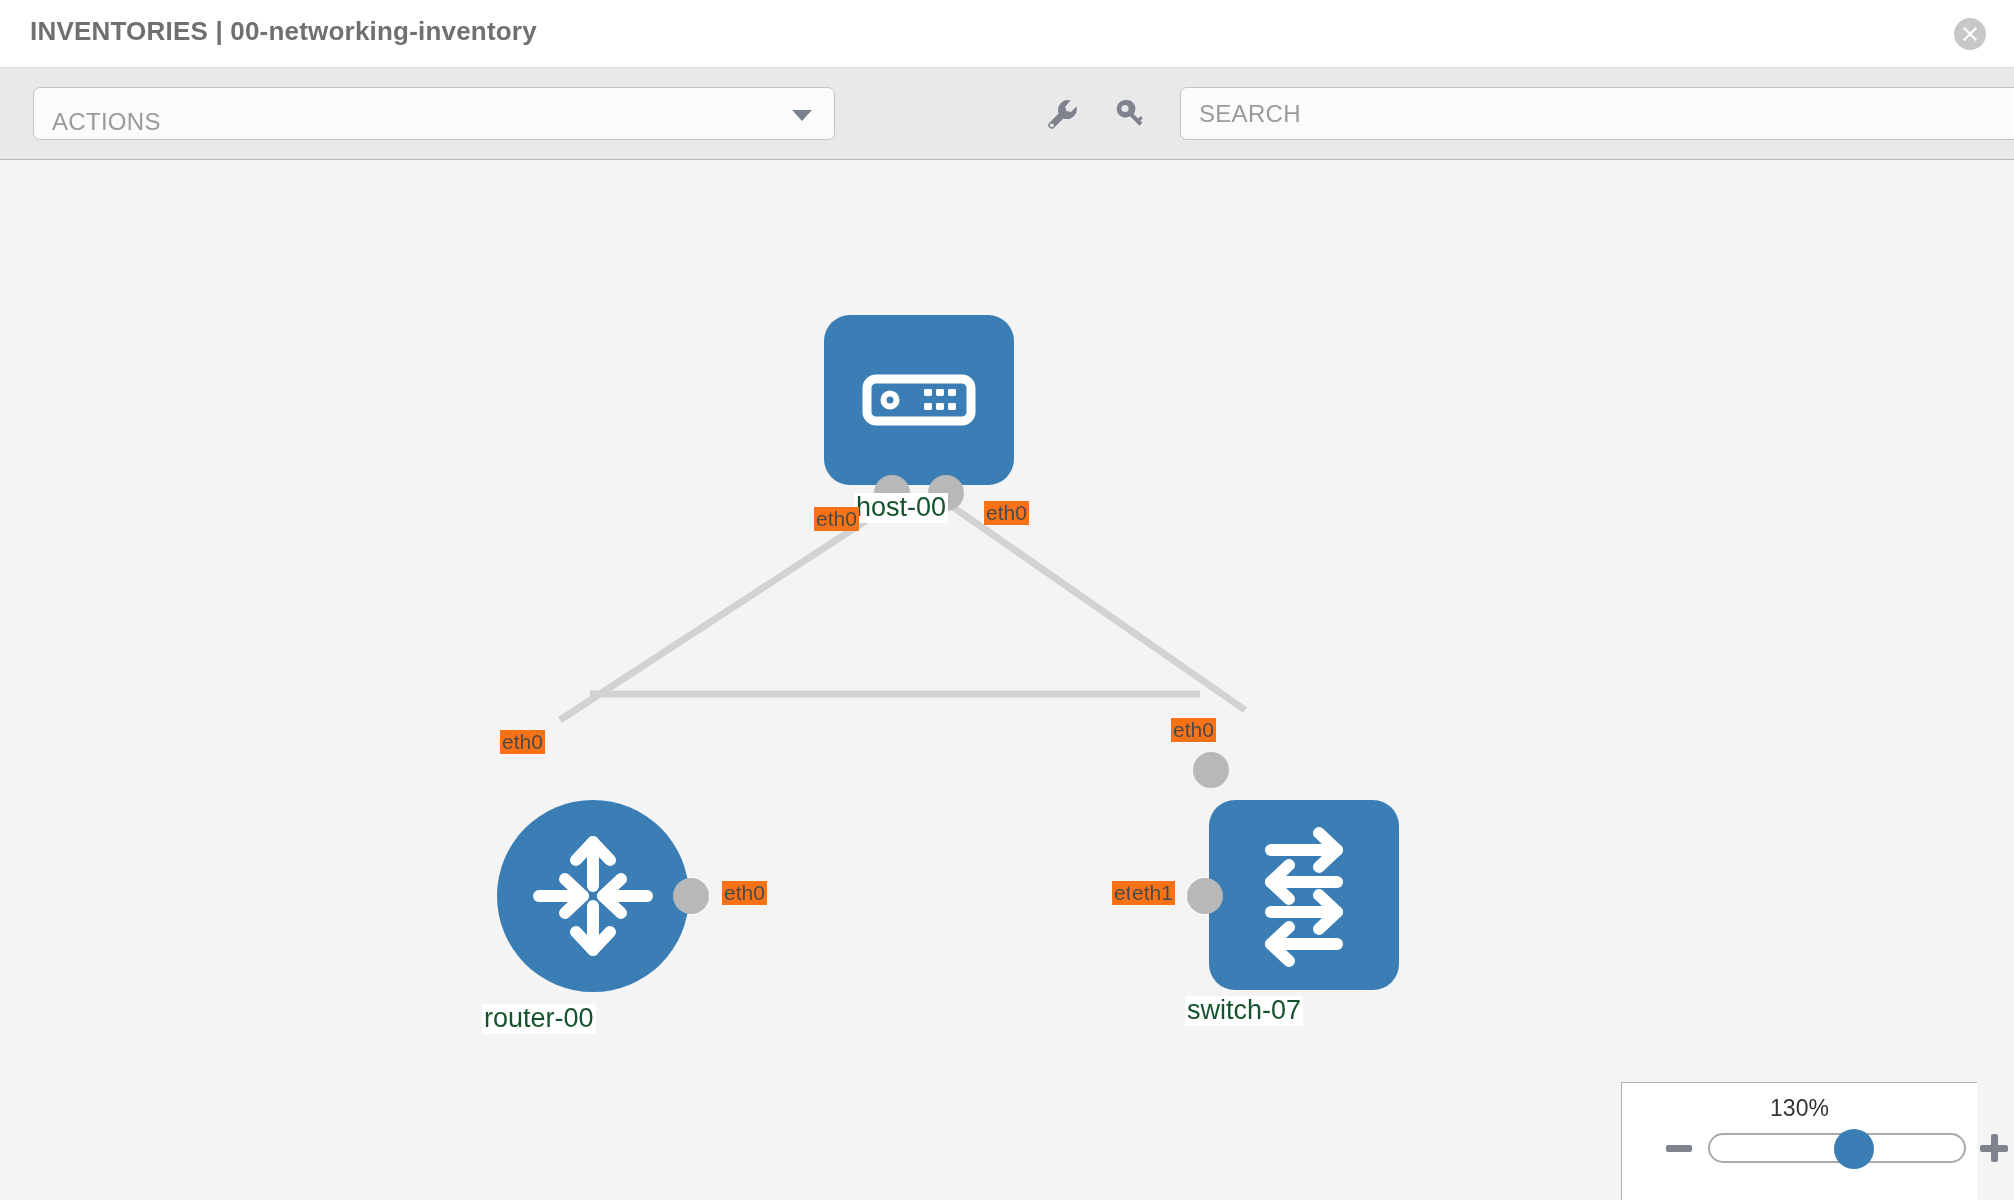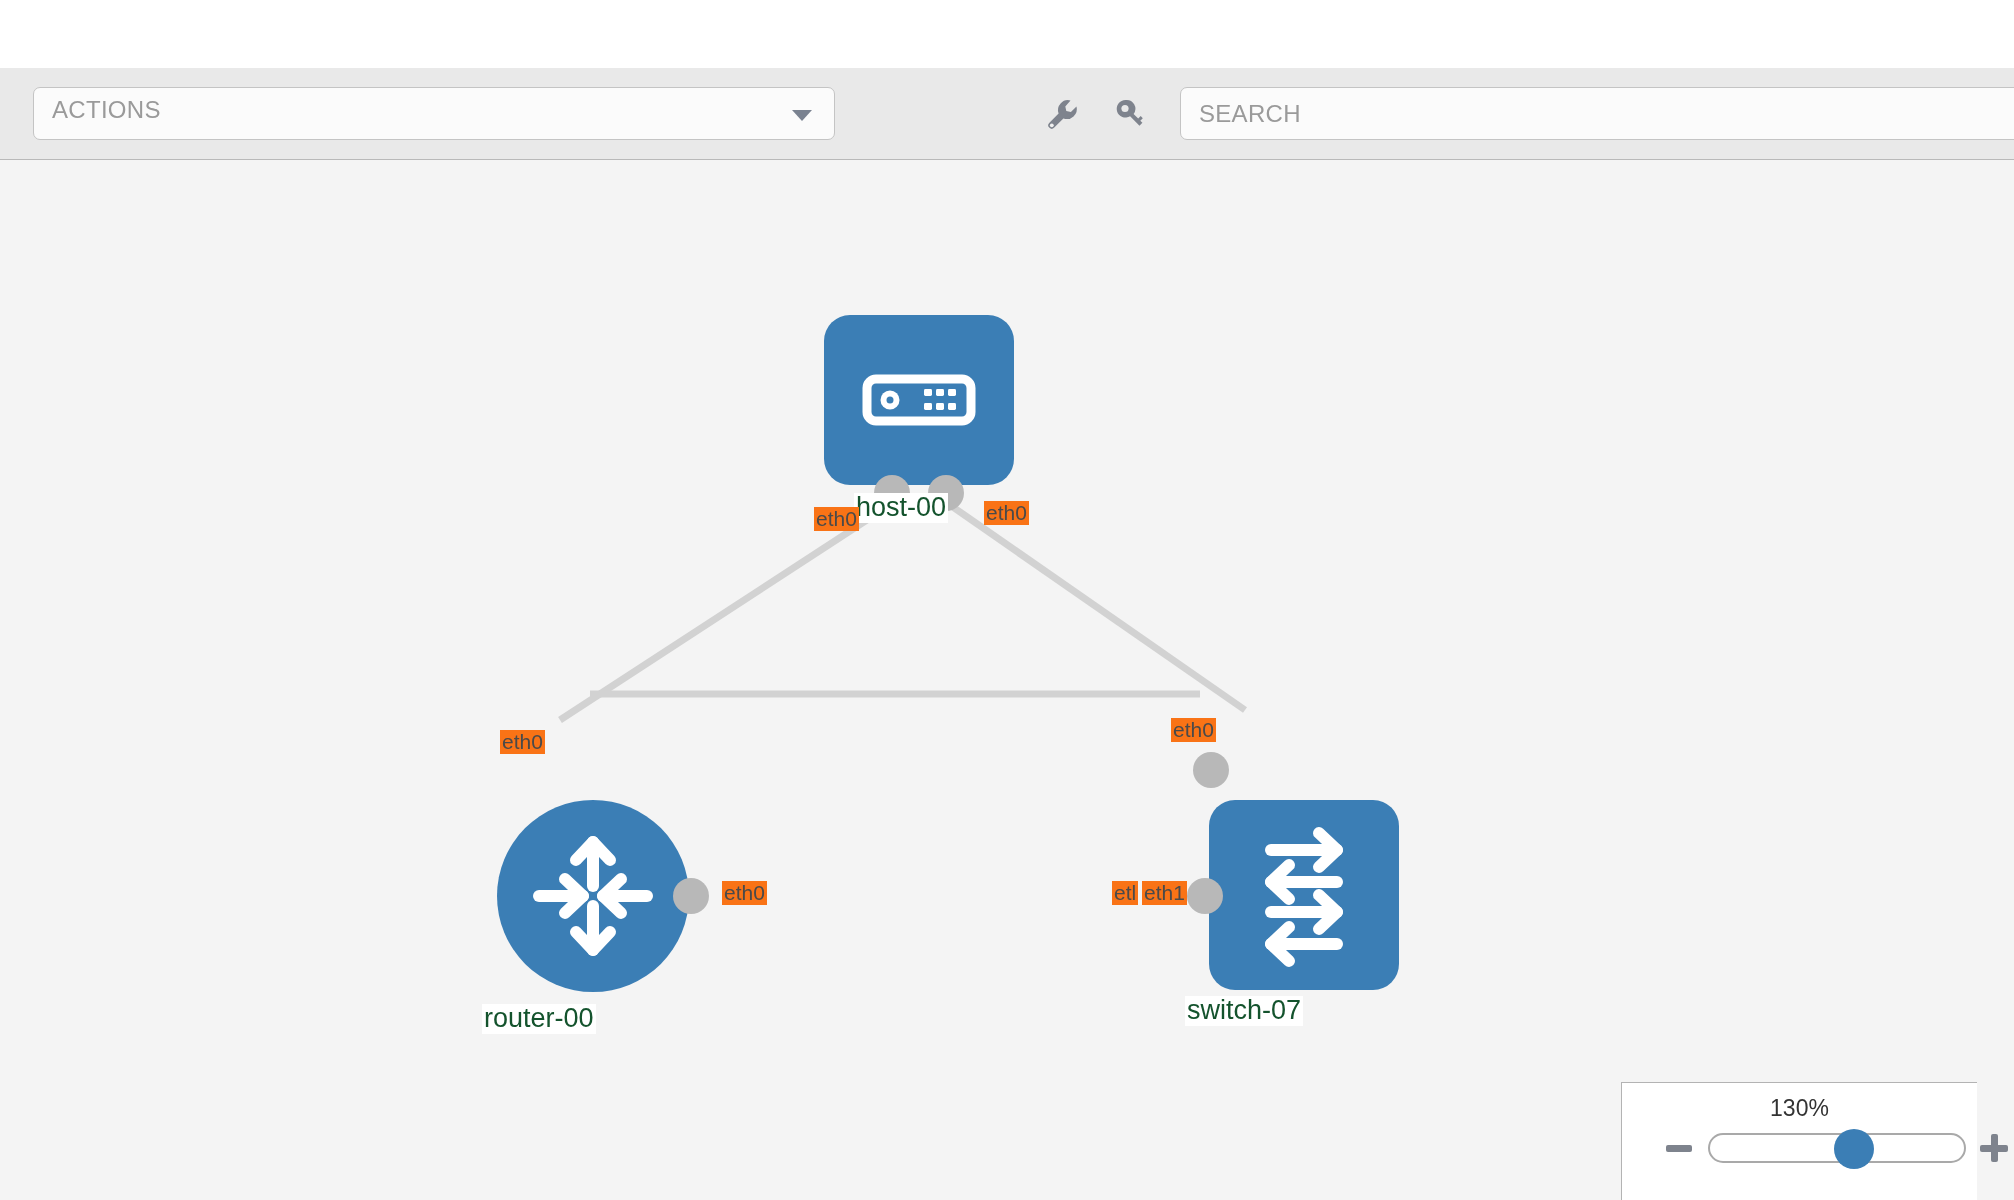--- a/index.html
+++ b/index.html
@@ -57,21 +57,21 @@
     position: absolute;
     left: 33px; top: 19px;
     width: 802px; height: 53px;
     background: #fbfbfb;
     border: 1px solid #c4c4c4;
     border-radius: 7px;
     cursor: pointer;
   }
   .actions-label {
     position: absolute;
-    left: 18px; top: 8px;
+    left: 18px; top: 20px;
     font-size: 24px;
     color: #9a9a9a;
     letter-spacing: 0.3px;
   }
   .caret {
     position: absolute;
     right: 22px; top: 22px;
     width: 0; height: 0;
     border-left: 10px solid transparent;
     border-right: 10px solid transparent;
@@ -205,20 +205,28 @@
     content: ""; position: absolute; background: #7e838d; border-radius: 2px;
   }
   .zoom-plus::before { left: 0; top: 11px; width: 28px; height: 7px; }
   .zoom-plus::after  { left: 11px; top: 0; width: 7px; height: 28px; }
 </style>
 </head>
 <body>
 
 <div id="app">
 
+  <div class="header">
+    <div class="header-title">INVENTORIES | 00-networking-inventory</div>
+    <div class="close-btn">
+      <svg width="32" height="32" viewBox="0 0 32 32" aria-hidden="true">
+        <path d="M10.5 9 L16 14.5 L21.5 9 L23 10.5 L17.5 16 L23 21.5 L21.5 23 L16 17.5 L10.5 23 L9 21.5 L14.5 16 L9 10.5 Z" fill="#ffffff"></path>
+      </svg>
+    </div>
+  </div>
 
   <div class="toolbar">
 
     <div class="actions-select">
       <span class="actions-label">ACTIONS</span>
       <span class="caret"></span>
     </div>
 
     <div class="tool-icon wrench">
       <svg width="44" height="44" viewBox="0 0 44 44" aria-hidden="true">
@@ -319,21 +327,21 @@
           <polyline points="80,127 62,144 80,161"></polyline>
         </g>
       </svg>
 
       <div class="port" style="left:-16px; top:-48px;"></div>
       <div class="port" style="left:-22px; top:78px;"></div>
 
       <div class="node-label" style="left:-24px; top:196px;">switch-07</div>
       <div class="iface-label" style="left:-38px; top:-82px;">eth0</div>
       <div class="iface-label" style="left:-97px; top:81px;">etl</div>
-      <div class="iface-label" style="left:-79px; top:81px;margin-left:12px;">eth1</div>
+      <div class="iface-label" style="left:-79px; top:81px;">eth1</div>
     </div>
   </div>
 
   <div class="zoom-panel">
     <div class="zoom-value">130%</div>
     <div class="zoom-minus"></div>
     <div class="zoom-track">
       <div class="zoom-thumb"></div>
     </div>
     <div class="zoom-plus"></div>

